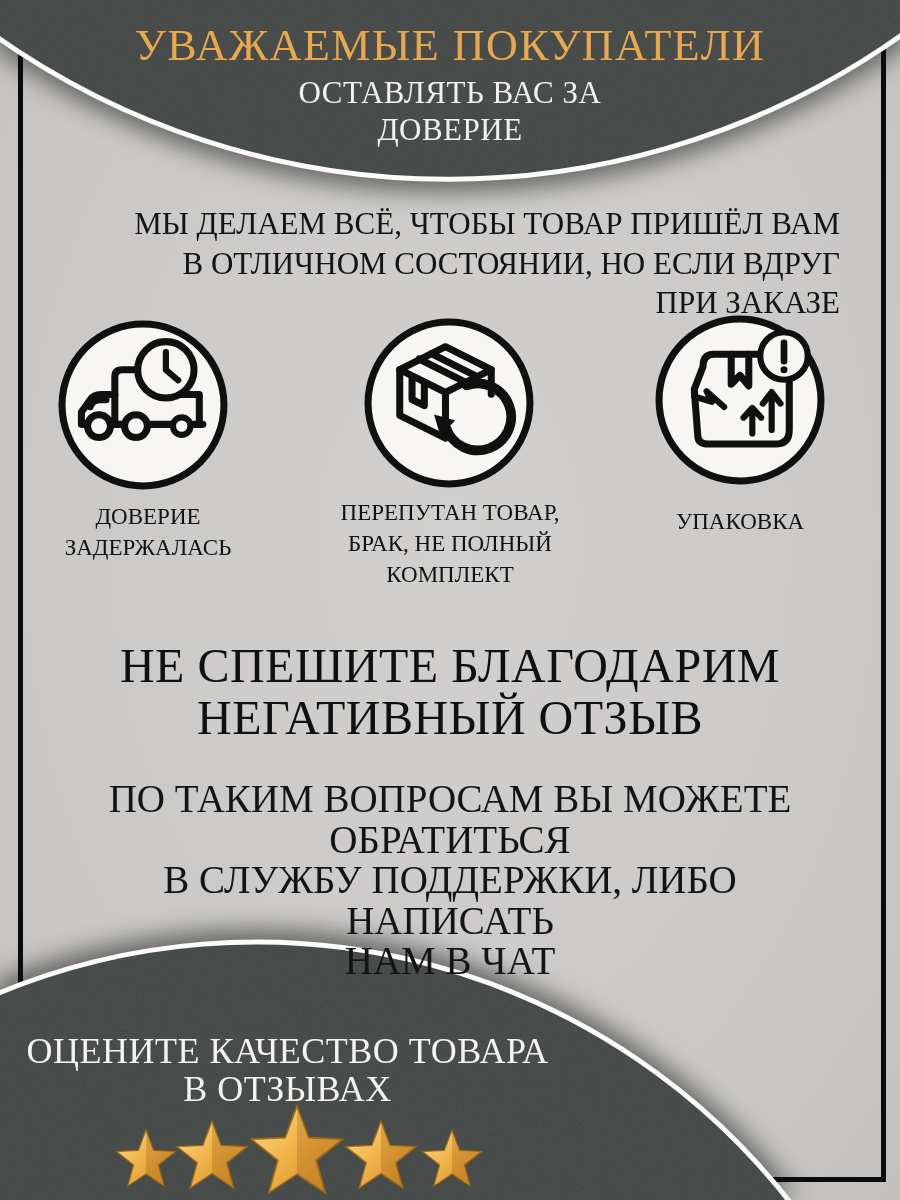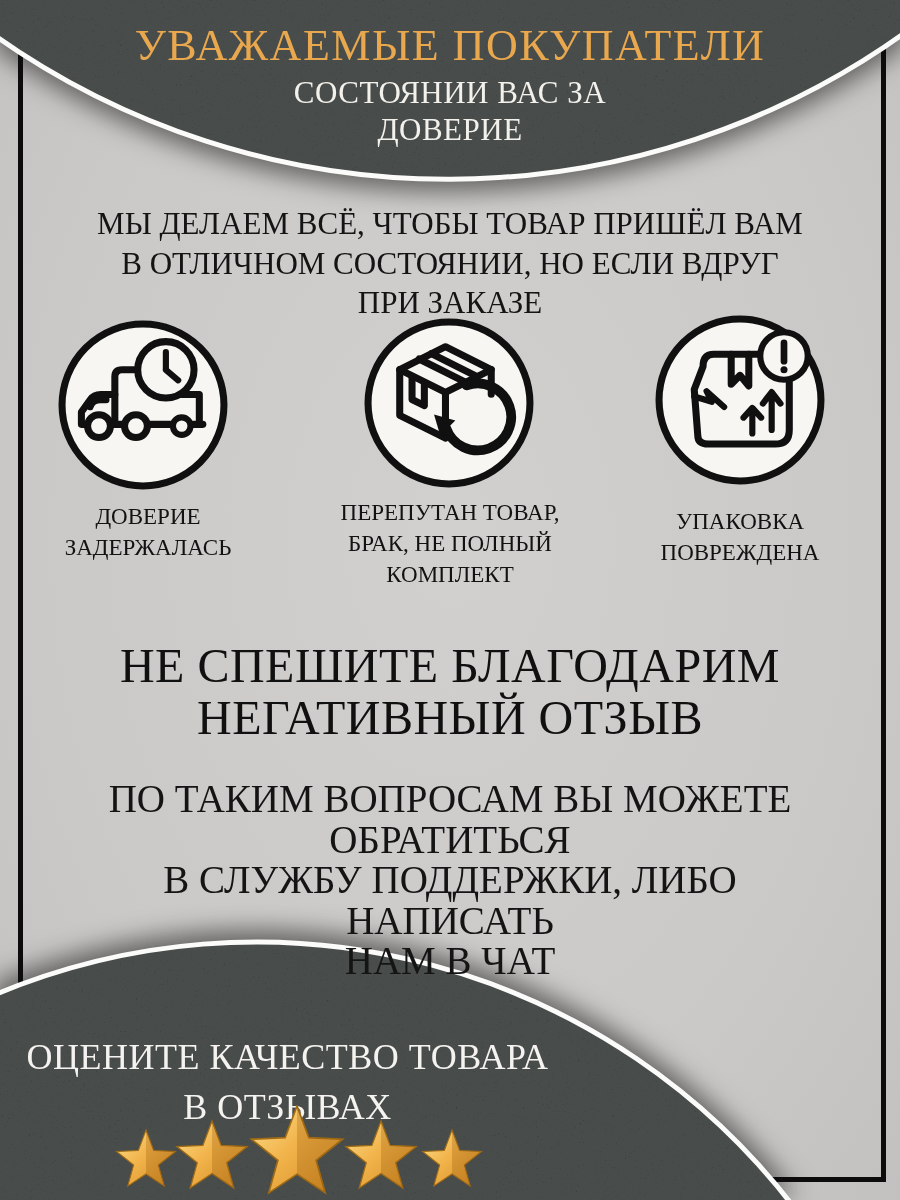--- a/index.html
+++ b/index.html
@@ -13,29 +13,29 @@
   .frame{
     left:18px;top:14px;width:868px;height:1168px;
     border:5px solid #0c0c0c;box-sizing:border-box;
   }
   svg.layer{left:0;top:0;width:900px;height:1200px;pointer-events:none;}
   .shadow-top{filter:drop-shadow(0 10px 12px rgba(15,15,15,.55));}
   .shadow-bot{filter:drop-shadow(0 -10px 12px rgba(15,15,15,.55));}
   .txt{text-align:center;font-weight:400;}
   .header-title{left:0;top:20px;width:900px;font-size:44px;letter-spacing:1.5px;color:#e9a84d;}
   .header-sub{left:0;top:74px;width:900px;font-size:31px;line-height:37px;color:#f3f1ec;letter-spacing:.5px;}
-  .intro{left:60px;top:204px;width:780px;font-size:31px;line-height:39.5px;color:#141414;}
+  .intro{left:60px;top:204px;width:780px;font-size:31px;line-height:39.5px;color:#141414;text-align:right;}
   .icon-circle{width:176px;height:176px;}
   .issue-label{font-size:23px;line-height:31px;color:#121212;}
   .label-1{left:38px;top:501px;width:220px;}
   .label-2{left:310px;top:497px;width:280px;}
   .label-3{left:625px;top:506px;width:230px;}
   .warning{left:60px;top:640px;width:780px;font-size:48px;line-height:52px;color:#101010;letter-spacing:.5px;}
   .support{left:55px;top:779px;width:790px;font-size:39px;line-height:40.5px;color:#141414;}
-  .footer-text{left:10px;top:1032px;width:555px;font-size:36px;line-height:50px;color:#f5f3ef;letter-spacing:.5px;}
+  .footer-text{left:10px;top:1032px;width:555px;font-size:36px;line-height:38px;color:#f5f3ef;letter-spacing:.5px;}
   .stars{left:95px;top:1105px;width:410px;height:97px;}
 </style>
 </head>
 <body>
 
 <div id="stage">
 
   <div class="abs frame"></div>
 
   <svg class="abs layer" viewBox="0 0 900 1200">
@@ -53,21 +53,21 @@
     </g>
     <g class="shadow-bot">
       <path d="M-6,995 A677,677 0 0 1 793,1206 L-6,1206 Z" fill="#2a2e2d"></path>
       <path d="M-6,995 A677,677 0 0 1 793,1206 L-6,1206 Z" fill="#000" filter="url(#grain)" opacity="0.14"></path>
       <path d="M-6,995 A677,677 0 0 1 793,1206" fill="none" stroke="#fbfbf9" stroke-width="5"></path>
     </g>
   </svg>
 
   <div class="abs txt header-title">УВАЖАЕМЫЕ ПОКУПАТЕЛИ</div>
   <div class="abs txt header-sub">
-    <div>СОСТОЯНИИ ВАС ЗА</div>
+    <div>ОСТАВЛЯТЬ ВАС ЗА</div>
     <div>ДОВЕРИЕ</div>
   </div>
 
   <div class="abs txt intro">
     <div>МЫ ДЕЛАЕМ ВСЁ, ЧТОБЫ ТОВАР ПРИШЁЛ ВАМ</div>
     <div>В ОТЛИЧНОМ СОСТОЯНИИ, НО ЕСЛИ ВДРУГ</div>
     <div>ПРИ ЗАКАЗЕ</div>
   </div>
 
   <svg class="abs icon-circle" style="left:55px;top:317px;" viewBox="0 0 100 100">
@@ -119,21 +119,20 @@
     <div>ДОВЕРИЕ</div>
     <div>ЗАДЕРЖАЛАСЬ</div>
   </div>
   <div class="abs txt issue-label label-2">
     <div>ПЕРЕПУТАН ТОВАР,</div>
     <div>БРАК, НЕ ПОЛНЫЙ</div>
     <div>КОМПЛЕКТ</div>
   </div>
   <div class="abs txt issue-label label-3">
     <div>УПАКОВКА</div>
-    <div>ПОВРЕЖДЕНА</div>
   </div>
 
   <div class="abs txt warning">
     <div>НЕ СПЕШИТЕ БЛАГОДАРИМ</div>
     <div>НЕГАТИВНЫЙ ОТЗЫВ</div>
   </div>
 
   <div class="abs txt support">
     <div>ПО ТАКИМ ВОПРОСАМ ВЫ МОЖЕТЕ ОБРАТИТЬСЯ</div>
     <div>В СЛУЖБУ ПОДДЕРЖКИ, ЛИБО НАПИСАТЬ</div>

